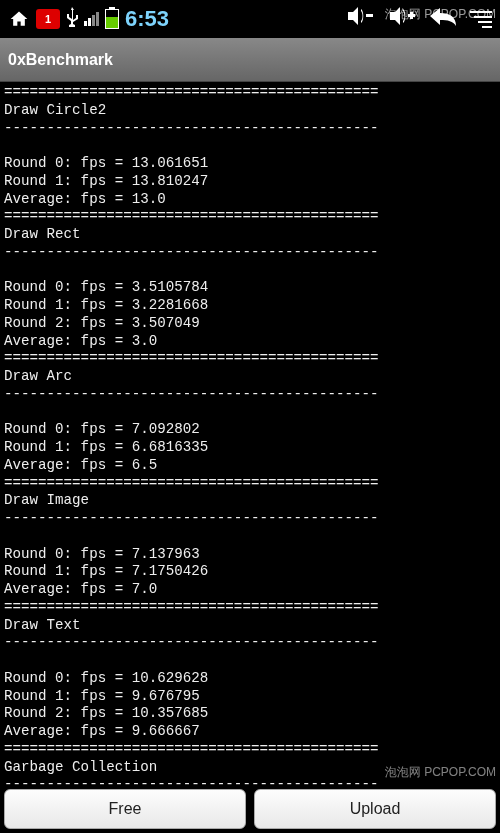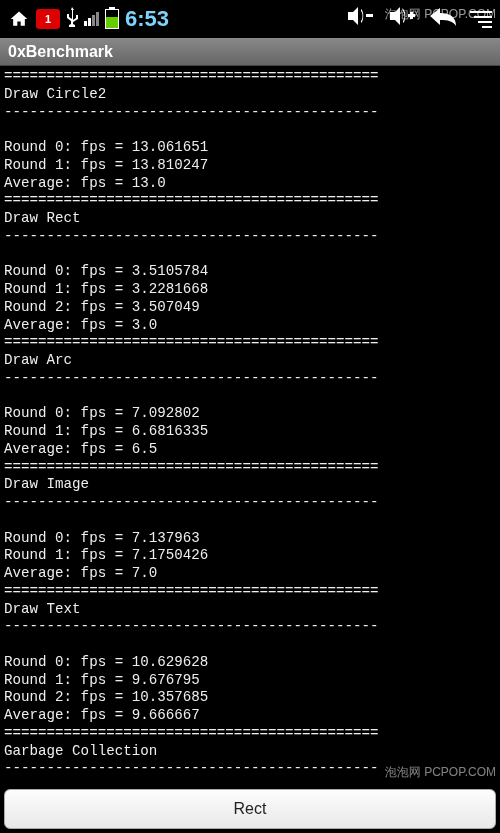--- a/index.html
+++ b/index.html
@@ -111,21 +111,21 @@
   }
   .menu-lines div {
     height: 2px;
     background: #fff;
   }
   .menu-lines div:nth-child(1) { width: 22px; }
   .menu-lines div:nth-child(2) { width: 18px; }
   .menu-lines div:nth-child(3) { width: 14px; }
   .menu-lines div:nth-child(4) { width: 10px; }
   .title-bar {
-    height: 28px;
+    height: 44px;
     background: linear-gradient(#888, #666);
     color: #fff;
     font-family: sans-serif;
     font-weight: bold;
     font-size: 16px;
     display: flex;
     align-items: center;
     padding: 0 8px;
     border-bottom: 1px solid #444;
   }
@@ -288,18 +288,21 @@
     binary tree of depth 16
 *Total memory:4923360 bytes
 *Free  memory:1490248 bytes
 
 Creating:
     long-lived binary tree of depth 14
     long-lived array of 125000 doubles</div>
 
 <div class="button-bar">
   <div class="btn">
-      <span>Rect</span>
+      <span>Free</span>
+    </div>
+  <div class="btn">
+      <span>Upload</span>
     </div>
 </div>
 
 <div class="watermark">泡泡网 PCPOP.COM</div>
 <div class="watermark2">泡泡网 PCPOP.COM</div>
 
 </body></html>

